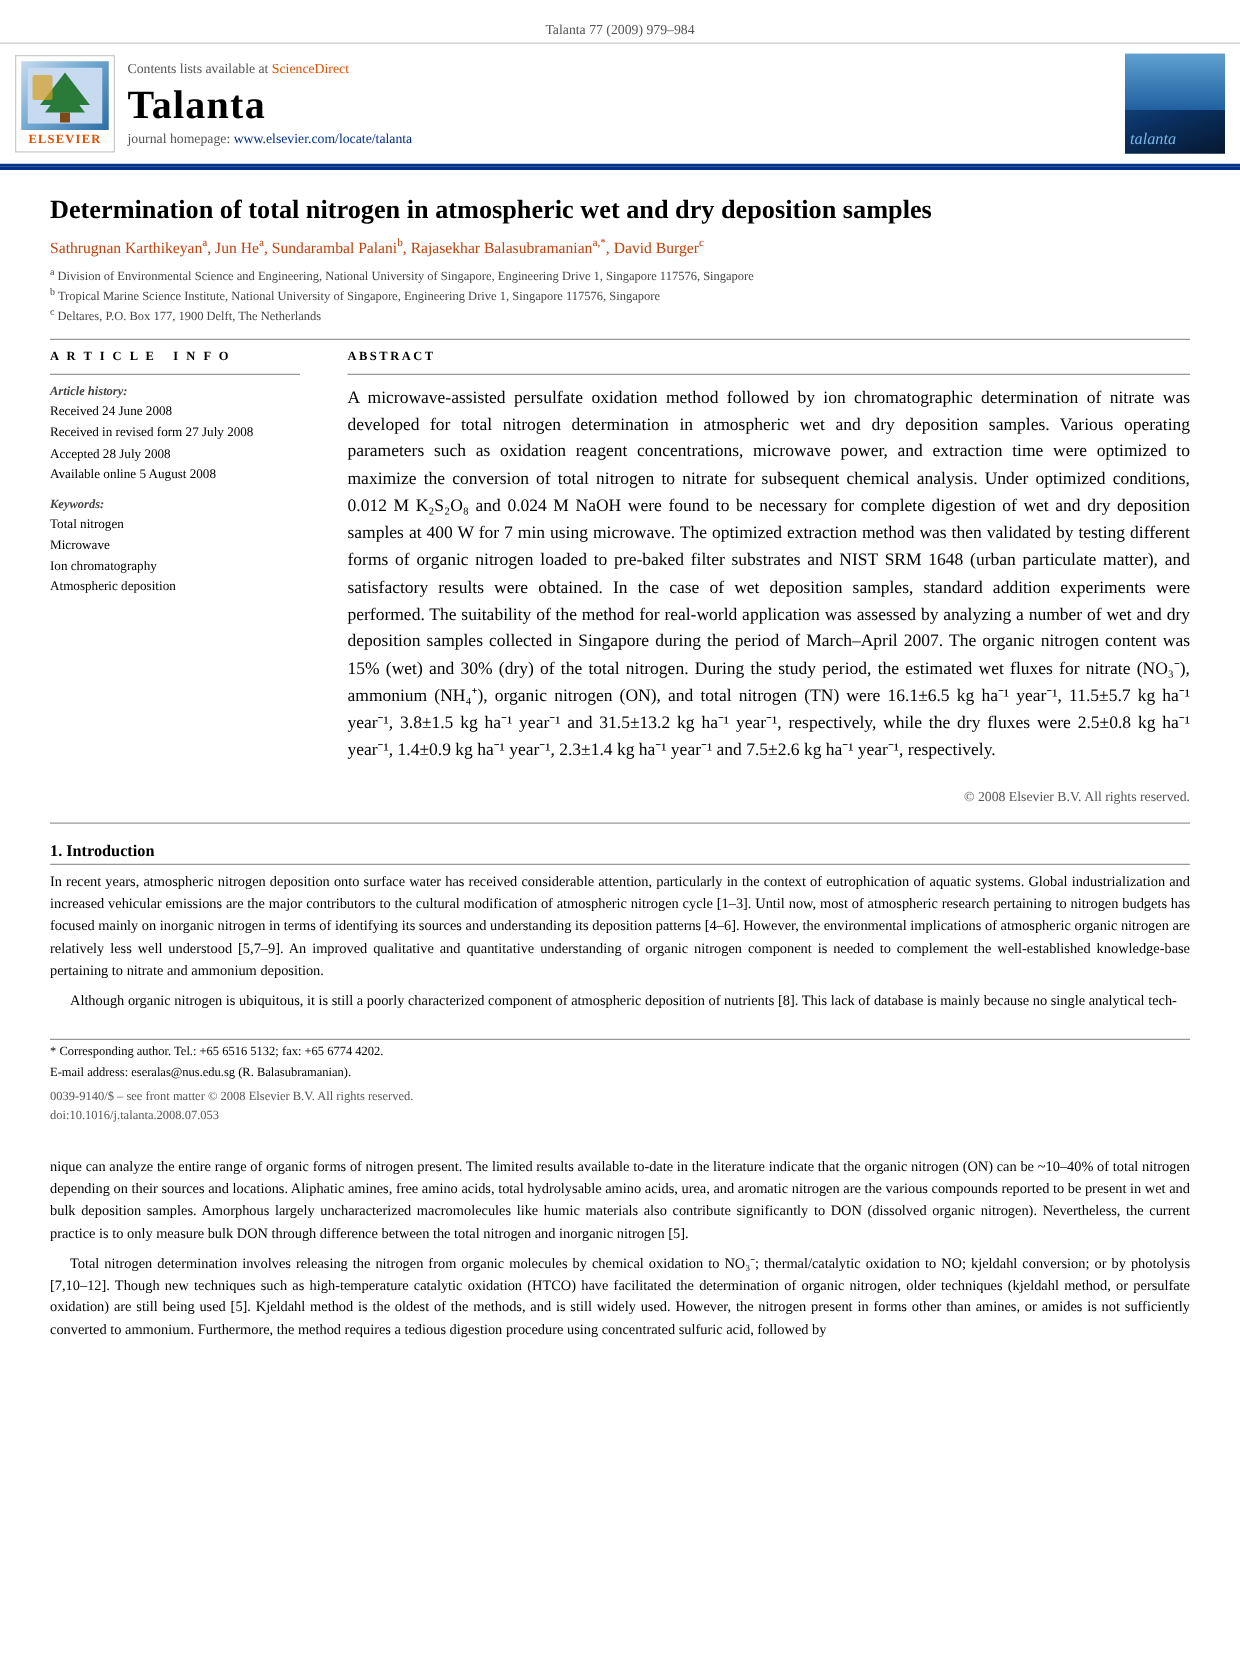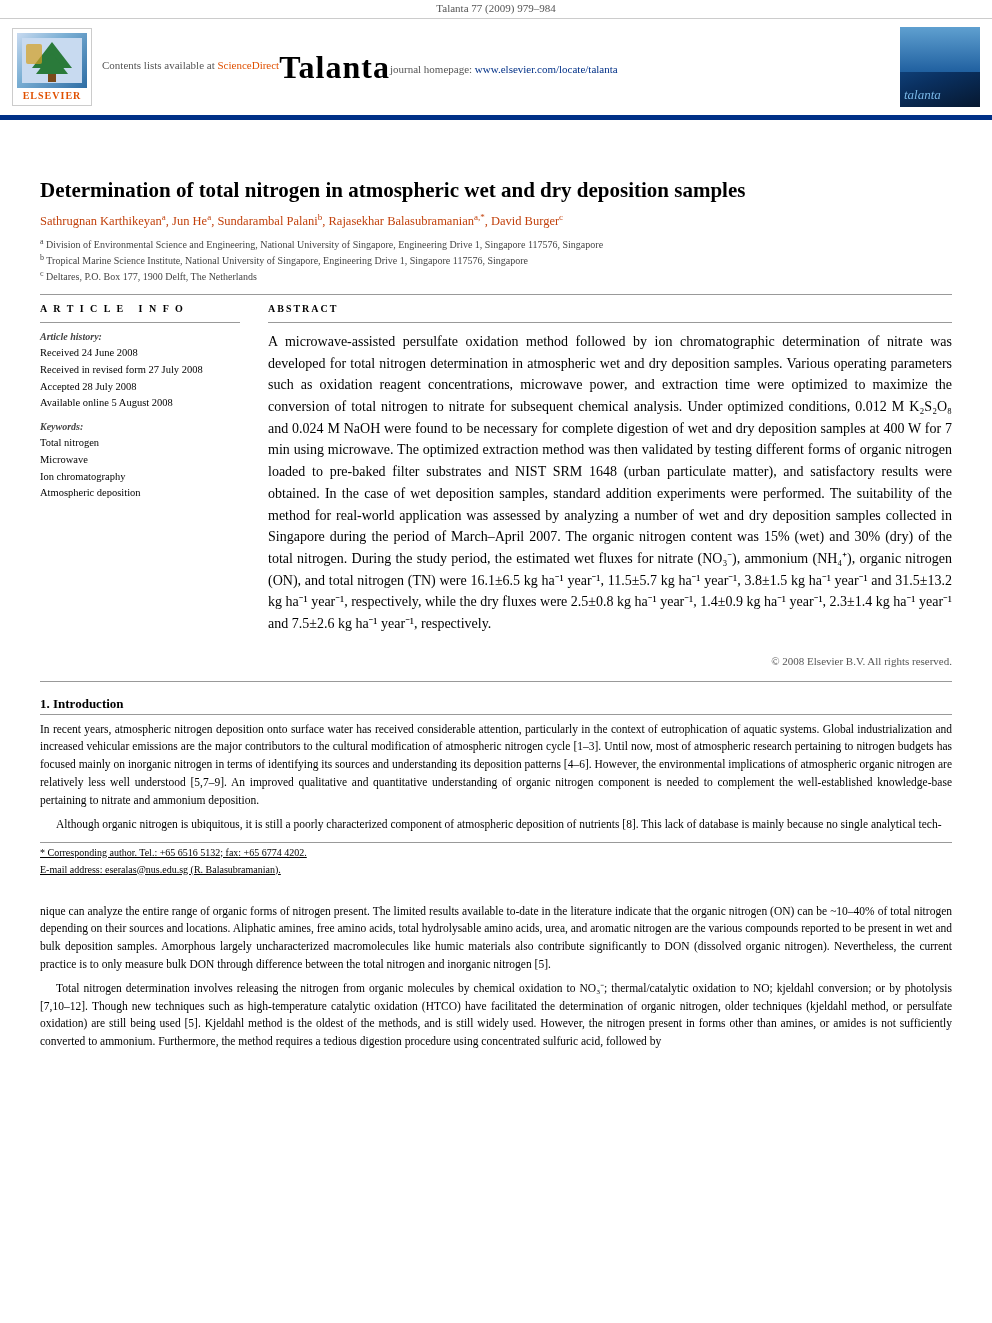--- a/index.html
+++ b/index.html
@@ -16,21 +16,21 @@
       min-height: 1323px;
       background: #fff;
       display: flex;
       flex-direction: column;
     }
     
     .top-bar {
       text-align: center;
       font-size: 11px;
       color: #555;
-      padding: 2px 0 4px 0;
+      padding: 18px 0 4px 0;
       border-bottom: 1px solid #ccc;
     }
     
     .journal-header {
       display: flex;
       align-items: center;
       padding: 8px 12px;
       border-bottom: 2px solid #003087;
       gap: 10px;
     }
@@ -62,22 +62,21 @@
     .elsevier-logo .elsevier-text {
       font-size: 10px;
       color: #e05000;
       font-weight: bold;
       margin-top: 2px;
       letter-spacing: 1px;
     }
     .header-center {
       flex: 1;
       display: flex;
-      flex-direction: row;
-      align-items: center;
+      flex-direction: column;
     }
     .science-direct-bar {
       font-size: 11px;
       color: #555;
       margin-bottom: 4px;
     }
     .science-direct-bar a {
       color: #e05000;
       text-decoration: none;
     }
@@ -131,21 +130,20 @@
     .article-content {
       padding: 18px 40px 18px 40px;
     }
     .article-title {
       font-size: 21px;
       font-weight: bold;
       color: #000;
       margin-bottom: 8px;
       line-height: 1.3;
       font-family: "Times New Roman", serif;
-      margin-top: 39px;
     }
     .authors {
       font-size: 12.5px;
       color: #c2410c;
       margin-bottom: 6px;
       line-height: 1.5;
     }
     .authors sup {
       font-size: 9px;
     }
@@ -164,21 +162,21 @@
     }
     
     .thin-divider {
       border: none;
       border-top: 1px solid #999;
       margin: 8px 0;
     }
     
     .two-col {
       display: flex;
-      gap: 28px;
+      gap: 38px;
       margin-top: 8px;
     }
     .left-col {
       width: 200px;
       min-width: 200px;
       flex-shrink: 0;
     }
     .right-col {
       flex: 1;
     }
@@ -254,27 +252,26 @@
     }
     .body-text p:first-child {
       text-indent: 0;
     }
     sup {
       font-size: 8px;
       vertical-align: super;
       line-height: 0;
     }
     .footnote-area {
-      margin-top: 8px;
+      margin-top: 20px;
       border-top: 1px solid #999;
       padding-top: 2px;
       font-size: 10px;
       color: #000;
       line-height: 1.5;
-      text-decoration: underline;
     }
     .footnote-area p {
       margin-bottom: 2px;
     }
     .issn-bar {
       font-size: 10px;
       color: #555;
       margin-top: 4px;
     }
   </style>
@@ -384,20 +381,24 @@
       <div class="body-col">
         <div class="section-heading">1.  Introduction</div>
         <div class="body-text">
           <p>In recent years, atmospheric nitrogen deposition onto surface water has received considerable attention, particularly in the context of eutrophication of aquatic systems. Global industrialization and increased vehicular emissions are the major contributors to the cultural modification of atmospheric nitrogen cycle [1–3]. Until now, most of atmospheric research pertaining to nitrogen budgets has focused mainly on inorganic nitrogen in terms of identifying its sources and understanding its deposition patterns [4–6]. However, the environmental implications of atmospheric organic nitrogen are relatively less well understood [5,7–9]. An improved qualitative and quantitative understanding of organic nitrogen component is needed to complement the well-established knowledge-base pertaining to nitrate and ammonium deposition.</p>
           <p>Although organic nitrogen is ubiquitous, it is still a poorly characterized component of atmospheric deposition of nutrients [8]. This lack of database is mainly because no single analytical tech-</p>
         </div>
 
         <div class="footnote-area">
           <p>* Corresponding author. Tel.: +65 6516 5132; fax: +65 6774 4202.</p>
           <p>E-mail address: eseralas@nus.edu.sg (R. Balasubramanian).</p>
+          <p class="issn-bar">
+            <span>0039-9140/$ – see front matter © 2008 Elsevier B.V. All rights reserved.</span><br>
+            <span>doi:10.1016/j.talanta.2008.07.053</span>
+          </p>
         </div>
       </div>
 
       <div class="body-col">
         <div class="body-text">
           <p>nique can analyze the entire range of organic forms of nitrogen present. The limited results available to-date in the literature indicate that the organic nitrogen (ON) can be ~10–40% of total nitrogen depending on their sources and locations. Aliphatic amines, free amino acids, total hydrolysable amino acids, urea, and aromatic nitrogen are the various compounds reported to be present in wet and bulk deposition samples. Amorphous largely uncharacterized macromolecules like humic materials also contribute significantly to DON (dissolved organic nitrogen). Nevertheless, the current practice is to only measure bulk DON through difference between the total nitrogen and inorganic nitrogen [5].</p>
           <p>Total nitrogen determination involves releasing the nitrogen from organic molecules by chemical oxidation to NO₃⁻; thermal/catalytic oxidation to NO; kjeldahl conversion; or by photolysis [7,10–12]. Though new techniques such as high-temperature catalytic oxidation (HTCO) have facilitated the determination of organic nitrogen, older techniques (kjeldahl method, or persulfate oxidation) are still being used [5]. Kjeldahl method is the oldest of the methods, and is still widely used. However, the nitrogen present in forms other than amines, or amides is not sufficiently converted to ammonium. Furthermore, the method requires a tedious digestion procedure using concentrated sulfuric acid, followed by</p>
         </div>
       </div>
     </div>

